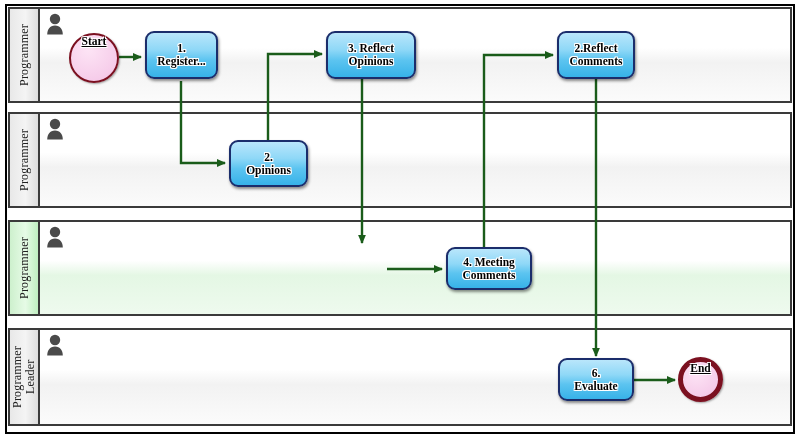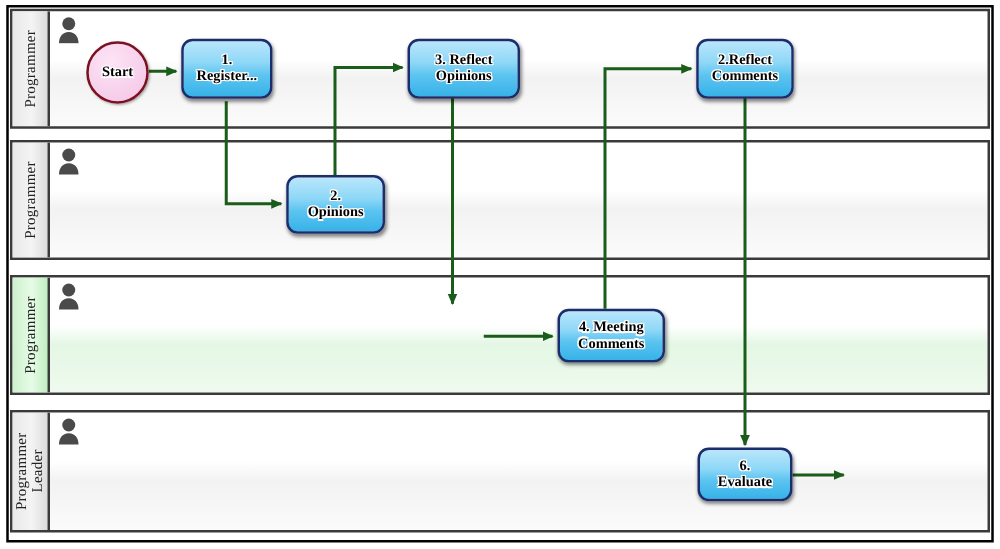--- a/index.html
+++ b/index.html
@@ -117,23 +117,24 @@
       -1px  0   0 #ffffff,  1px  0   0 #ffffff;
   }
 
   
   .event {
     position: absolute;
     border-radius: 50%;
     box-sizing: border-box;
     background: #f9d5ee;
     display: flex;
-    align-items: center;
+    align-items: flex-start;
     justify-content: center;
     text-align: center;
+    text-decoration: underline;
   }
   .event.start {
     border: 2px solid #7b1020;
     background: radial-gradient(circle at 38% 32%, #fde4f5 0%, #f6cdea 70%, #efbfe2 100%);
     box-shadow: 1px 1px 2px rgba(0,0,0,0.35);
   }
   .event.end {
     border: 5px solid #7b1020;
     background: radial-gradient(circle at 38% 32%, #fde4f5 0%, #f6cdea 70%, #efbfe2 100%);
     box-shadow: 1px 1px 2px rgba(0,0,0,0.35);
@@ -318,15 +319,18 @@
     <div class="task" style="left:446px; top:247px; width:86px; height:43px;">
       <span class="task-label">4. Meeting
 Comments</span>
     </div>
 
     <div class="task" style="left:558px; top:358px; width:76px; height:43px;">
       <span class="task-label">6.
 Evaluate</span>
     </div>
 
+    <div class="event end" style="left:678px; top:357px; width:45px; height:45px;">
+      <span class="event-label">End</span>
+    </div>
 
   </div>
 </div>
 
 </body></html>

